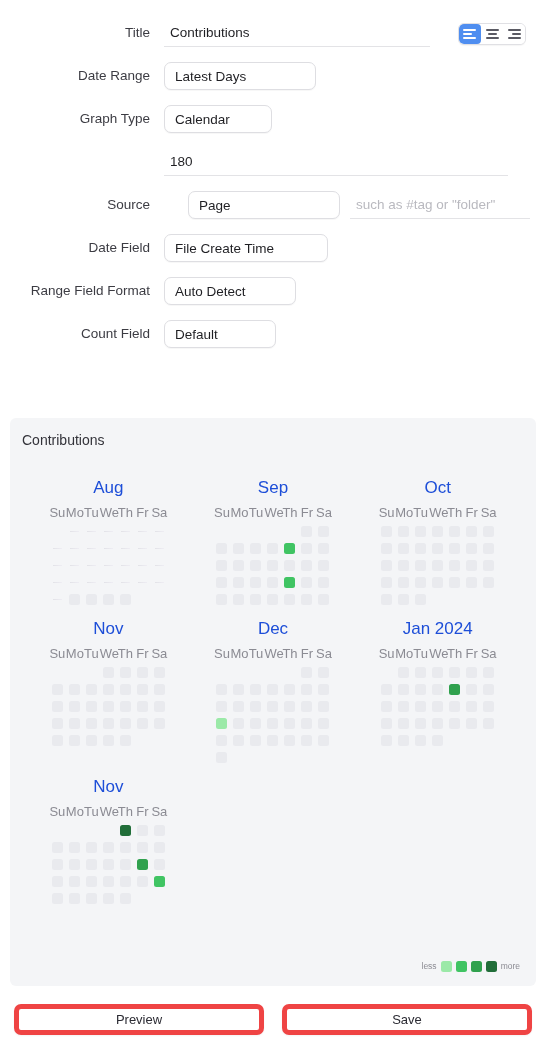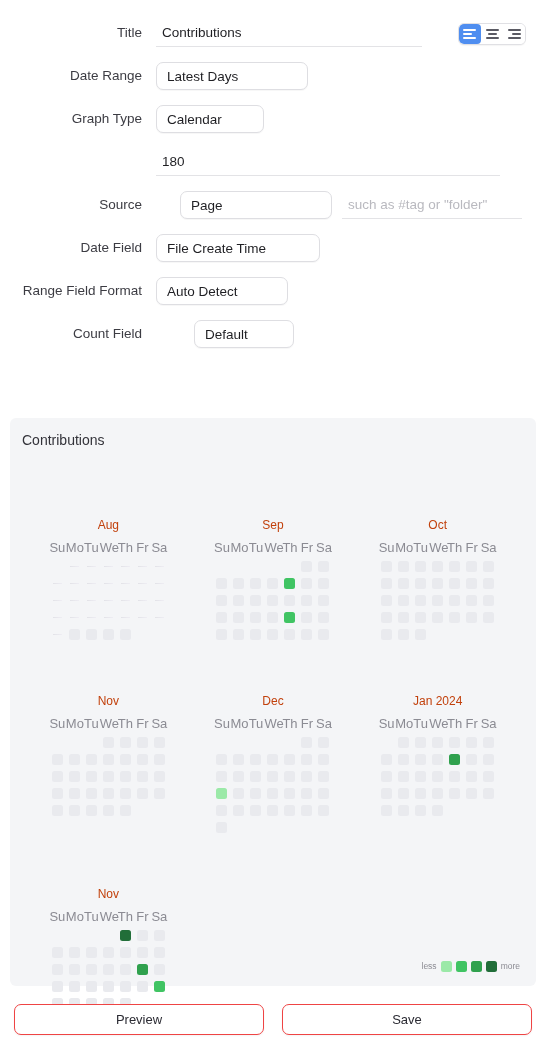--- a/index.html
+++ b/index.html
@@ -12,21 +12,21 @@
   }
   #app {
     width: 546px; height: 1047px;
     position: relative;
     background: #ffffff;
     overflow: hidden;
   }
 
   
   .form {
-    padding: 18px 20px 6px 12px;
+    padding: 18px 20px 6px 20px;
   }
   .row {
     display: flex;
     align-items: center;
     margin-bottom: 13px;
     min-height: 30px;
   }
   .row-label {
     width: 144px;
     text-align: right;
@@ -66,21 +66,21 @@
     padding: 6px 10px;
     outline: none;
     height: 28px;
     box-shadow: 0 1px 1px rgba(16,16,20,0.035);
   }
   .w-calendar { width: 108px; }
   .w-latest   { width: 152px; }
   .w-page     { width: 152px; margin-left: 24px; }
   .w-filetime { width: 164px; }
   .w-autodet  { width: 132px; }
-  .w-default  { width: 100px; margin-left: 38px; }
+  .w-default  { width: 112px; }
 
   
   .align-group {
     position: absolute;
     top: 23px; right: 20px;
     display: flex;
     align-items: center;
     border: 1px solid #e0e0e4;
     border-radius: 6px;
     overflow: hidden;
@@ -136,25 +136,24 @@
     grid-template-columns: repeat(3, 1fr);
     row-gap: 12px;
     column-gap: 0px;
   }
   .month {
     display: flex;
     flex-direction: column;
     align-items: center;
   }
   .month-name {
-    font-size: 12px;
-    color: #c2410c;
+    font-size: 17px;
+    color: #1d4ed8;
     margin-bottom: 10px;
     line-height: 1;
-    margin-top: 40px;
   }
   .dow-row {
     display: grid;
     grid-template-columns: repeat(7, 17px);
     margin-bottom: 4px;
   }
   .dow {
     font-size: 13px;
     color: #8b8b93;
     text-align: center;
@@ -203,21 +202,21 @@
   .footer {
     position: absolute;
     left: 14px; right: 14px;
     bottom: 12px;
     display: flex;
     gap: 18px;
   }
   .fbtn {
     flex: 1 1 0;
     height: 31px;
-    border: 1px solid #ef4444;
+    border: 5px solid #ef4444;
     border-radius: 7px;
     background: #ffffff;
     font-family: "Liberation Sans", sans-serif;
     font-size: 13px;
     color: #2b2b33;
     cursor: pointer;
     box-shadow: 0 1px 2px rgba(16,16,20,0.05);
   }
 </style>
 </head>

